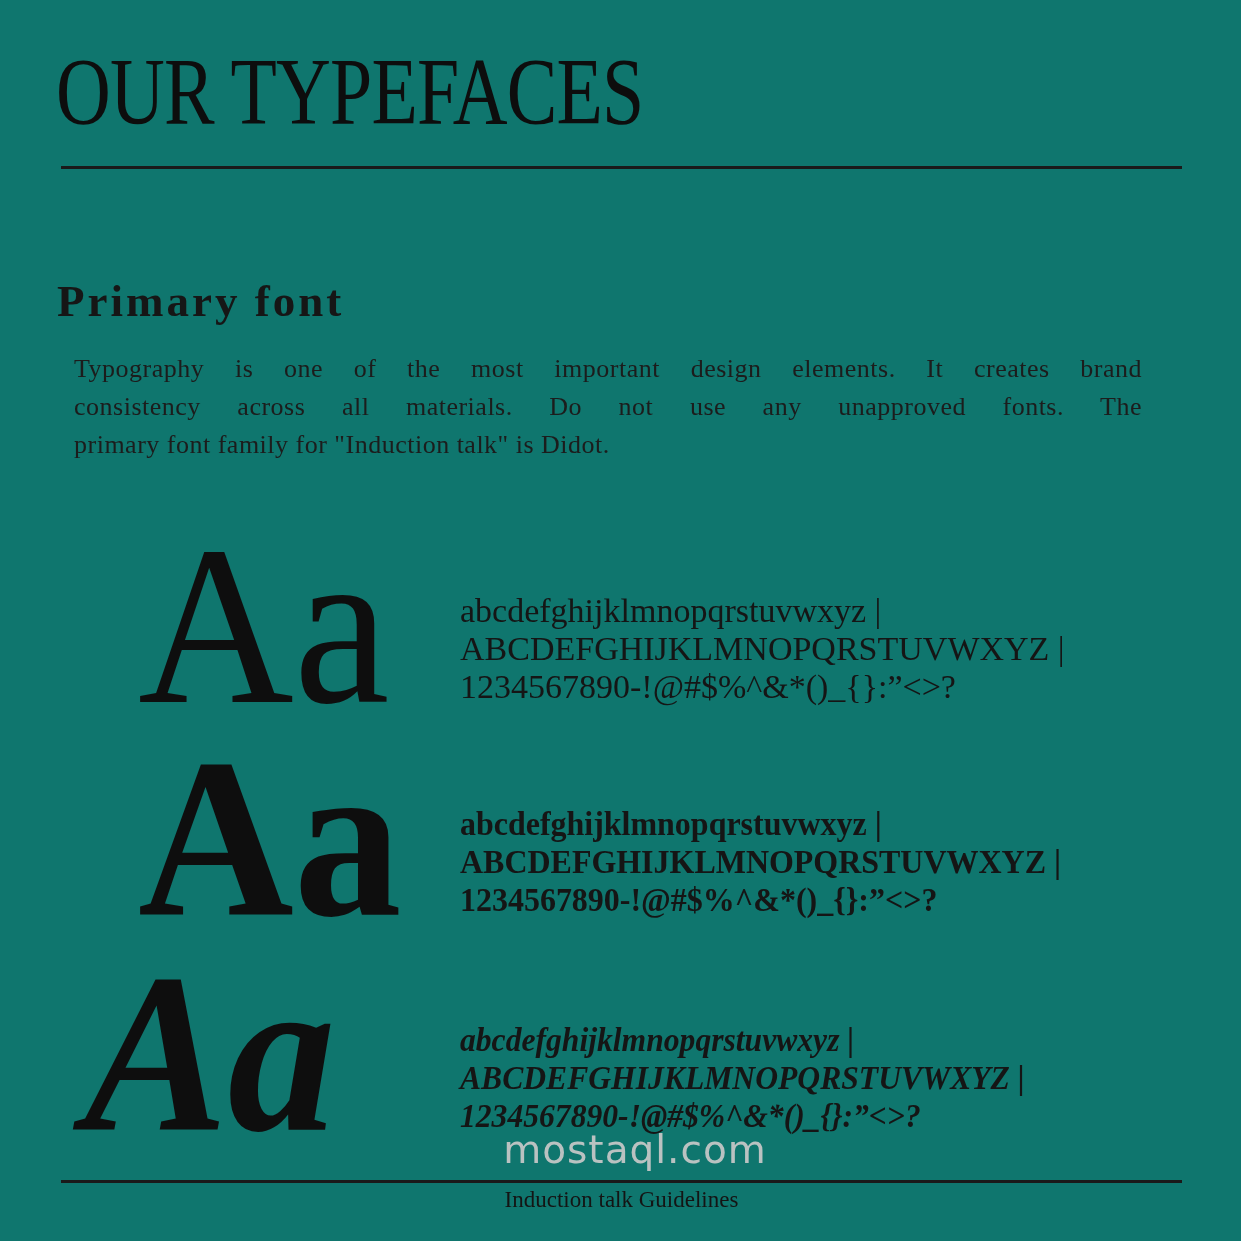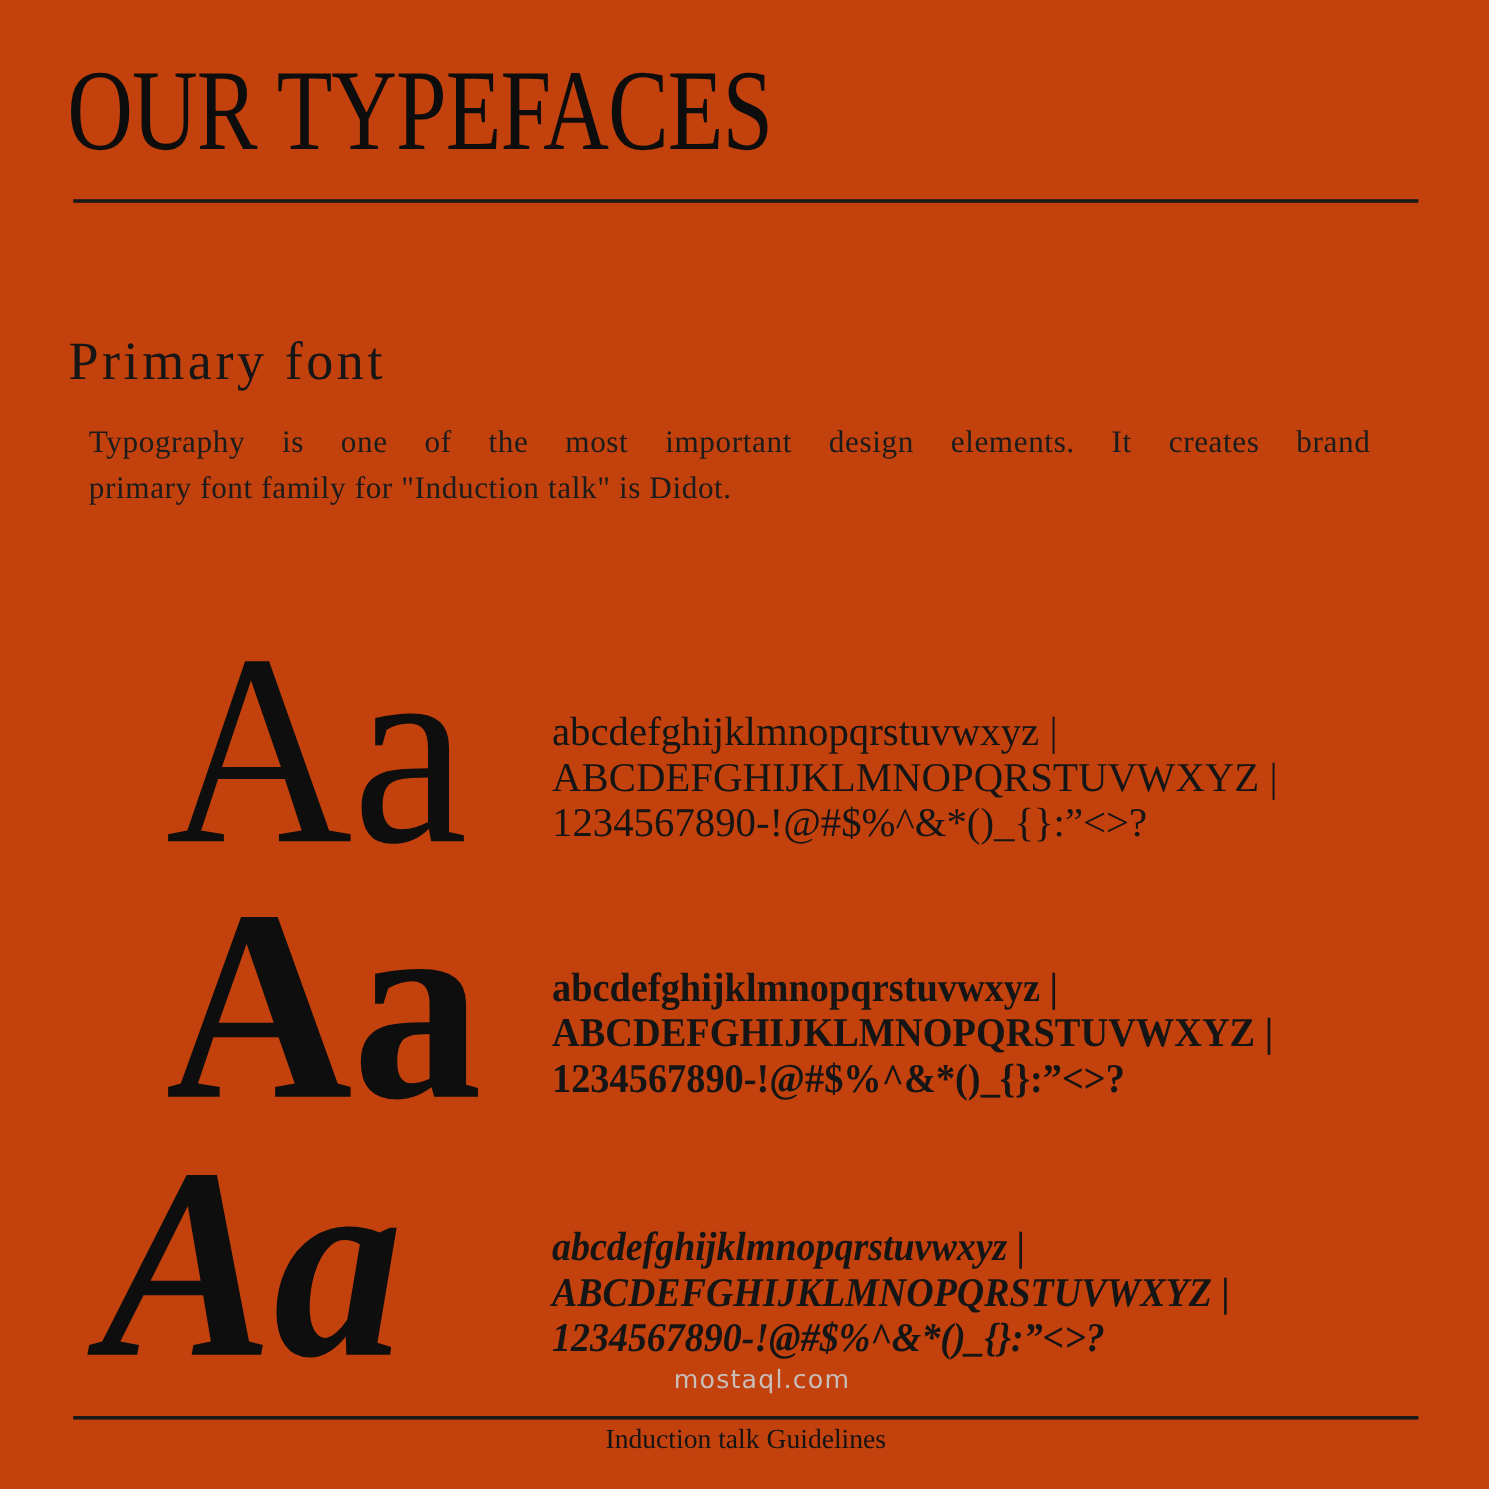--- a/index.html
+++ b/index.html
@@ -4,21 +4,21 @@
 <style>
   html, body {
     margin: 0;
     padding: 0;
     background: #ffffff;
   }
   .page {
     position: relative;
     width: 1241px;
     height: 1241px;
-    background: #c2410c;
+    background: #0f766e;
     overflow: hidden;
     font-family: "Liberation Serif", serif;
     color: #121212;
   }
   .page-title {
     position: absolute;
     left: 56px;
     top: 44px;
     font-size: 96px;
     line-height: 1;
@@ -38,21 +38,21 @@
     background: #1a1a1a;
   }
   .rule-top { top: 166px; }
   .rule-bottom { top: 1180px; }
   .section-heading {
     position: absolute;
     left: 57px;
     top: 279px;
     font-size: 45px;
     line-height: 1;
-    font-weight: normal;
+    font-weight: bold;
     letter-spacing: 3px;
     margin: 0;
     color: #161616;
   }
   .body-copy {
     position: absolute;
     left: 74px;
     top: 350px;
     width: 1068px;
     font-size: 26px;
@@ -111,39 +111,40 @@
     font-family: "DejaVu Sans", sans-serif;
     pointer-events: none;
     opacity: 0.92;
   }
   .watermark-arabic {
     font-size: 48px;
     line-height: 52px;
     font-weight: bold;
   }
   .watermark-domain {
-    font-size: 21px;
+    font-size: 39px;
     line-height: 30px;
     letter-spacing: 1px;
     margin-top: 3px;
   }
 </style>
 </head>
 <body>
 
 <div class="page">
 
   <h1 class="page-title">OUR TYPEFACES</h1>
 
   <div class="rule rule-top"></div>
 
   <h2 class="section-heading">Primary font</h2>
 
   <div class="body-copy">
     <div class="jline">Typography is one of the most important design elements. It creates brand</div>
+    <div class="jline">consistency across all materials. Do not use any unapproved fonts. The</div>
     <div class="lline">primary font family for "Induction talk" is Didot.</div>
   </div>
 
   <div class="specimen-sample sample-1">Aa</div>
   <div class="specimen-alphabet alpha-1">
     <div>abcdefghijklmnopqrstuvwxyz |</div>
     <div>ABCDEFGHIJKLMNOPQRSTUVWXYZ |</div>
     <div>1234567890-!@#$%^&amp;*()_{}:”&lt;&gt;?</div>
   </div>
 

